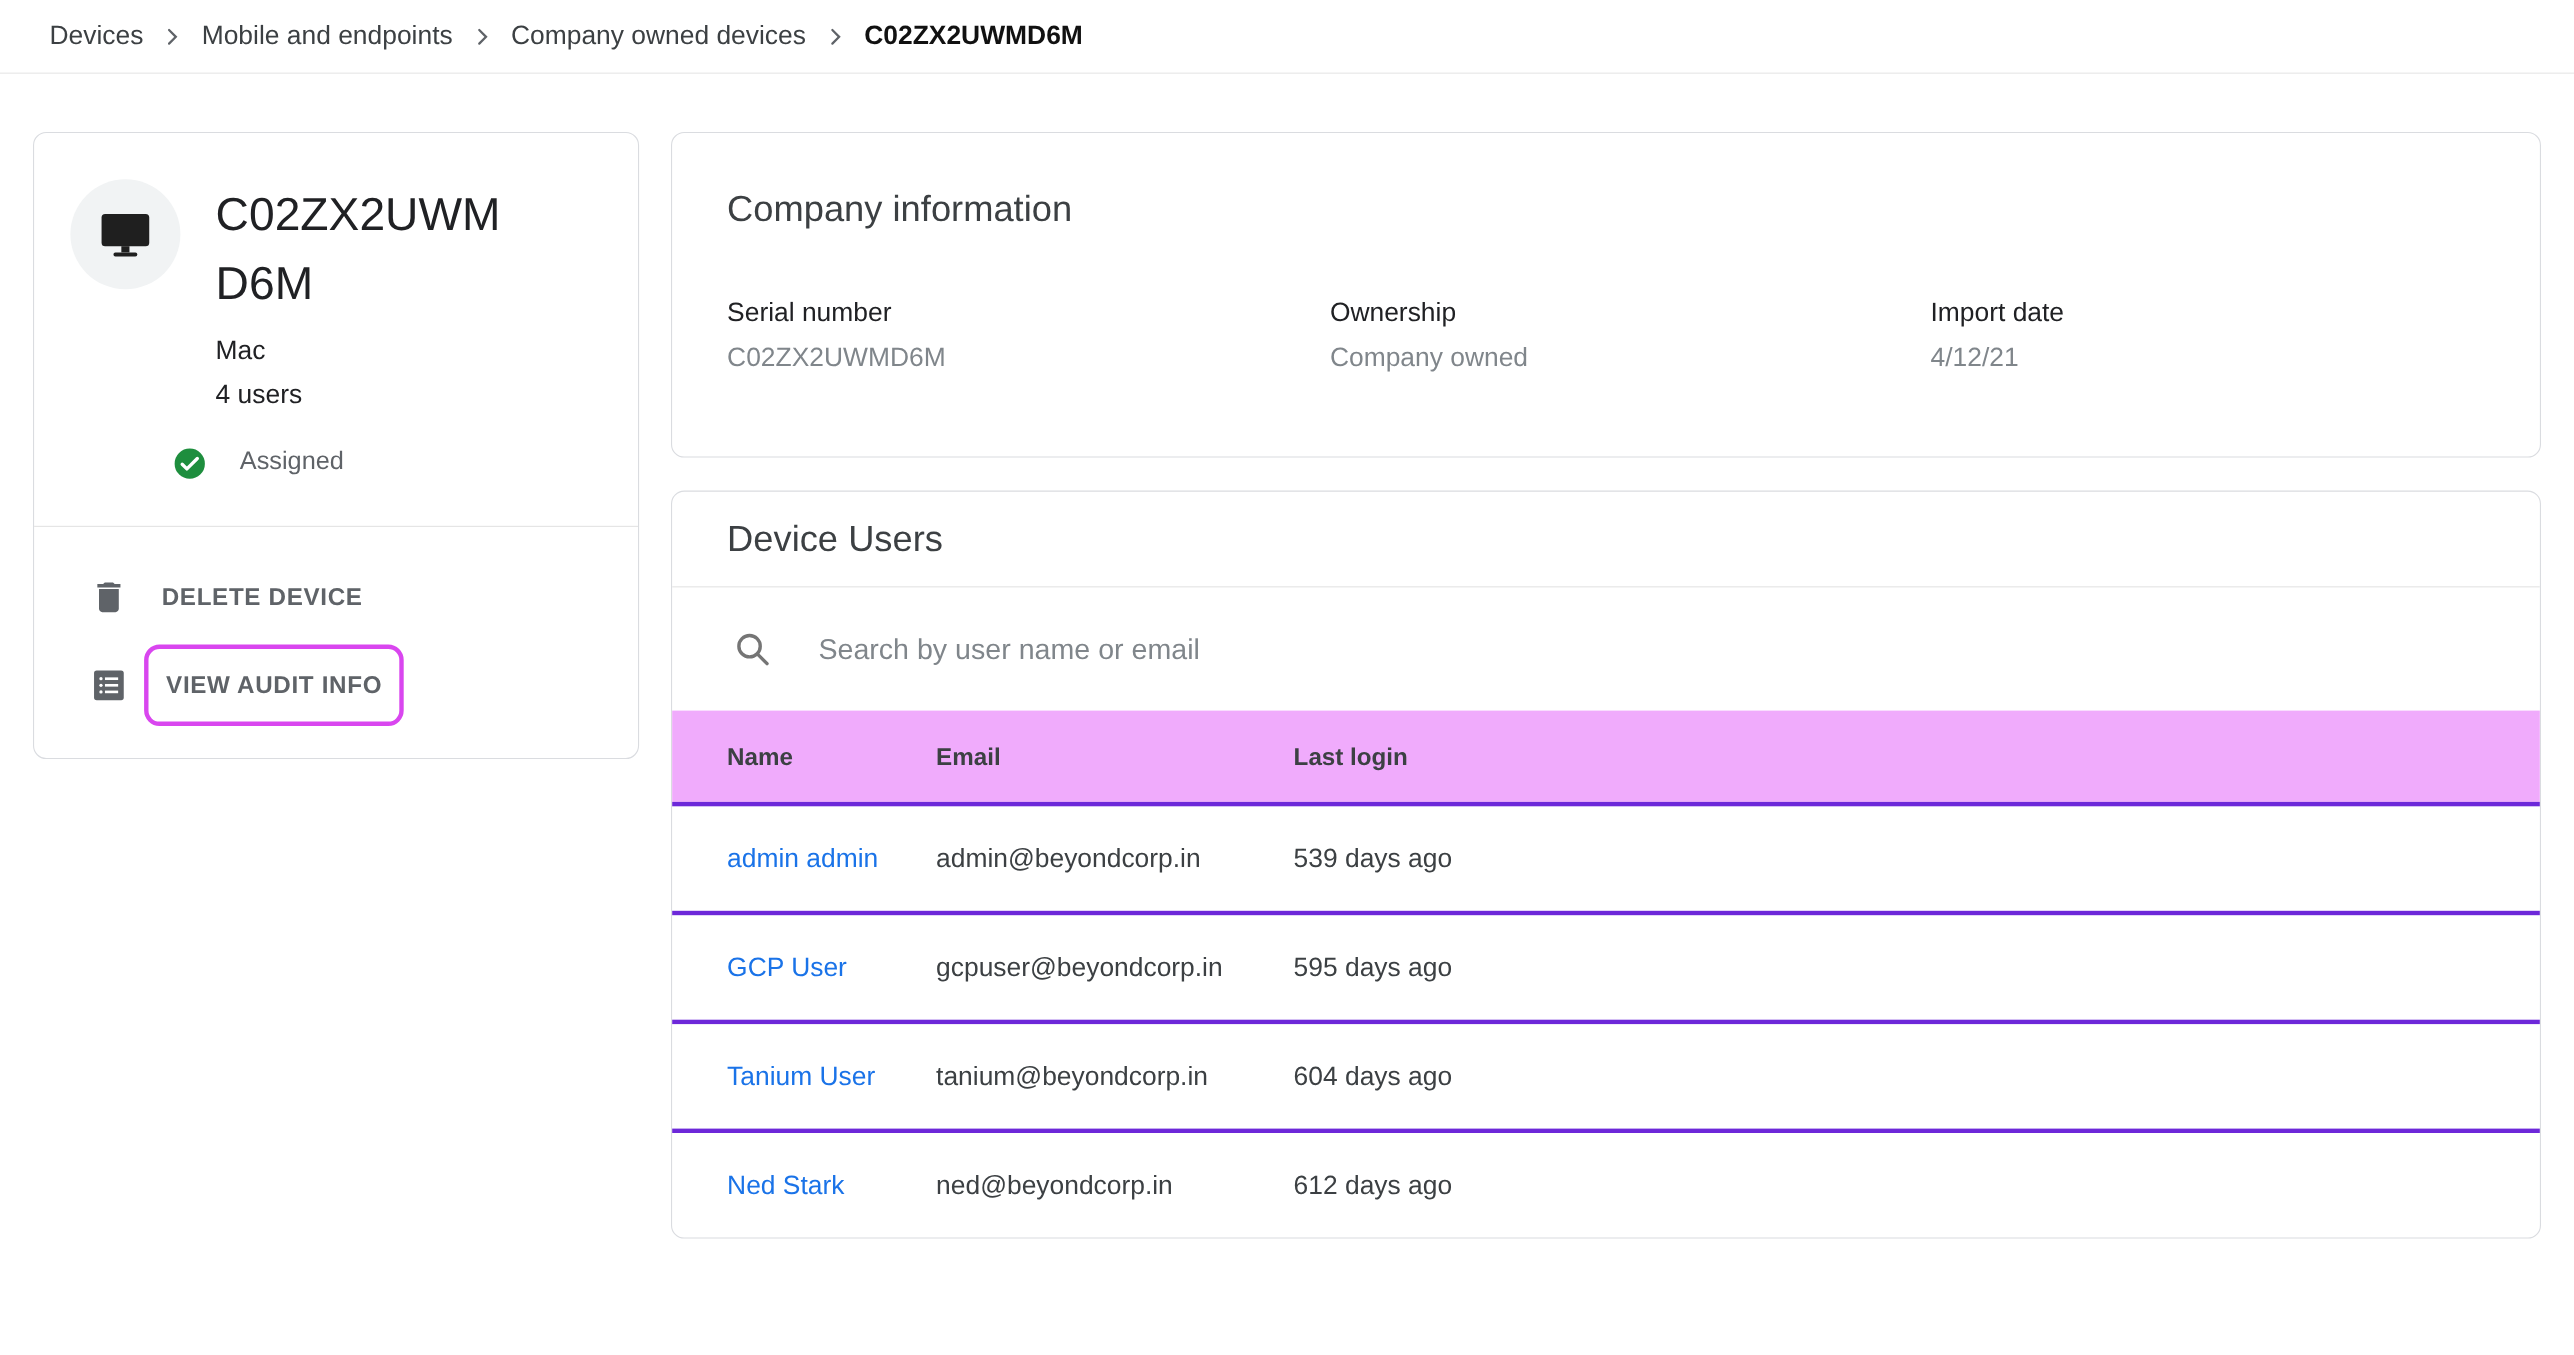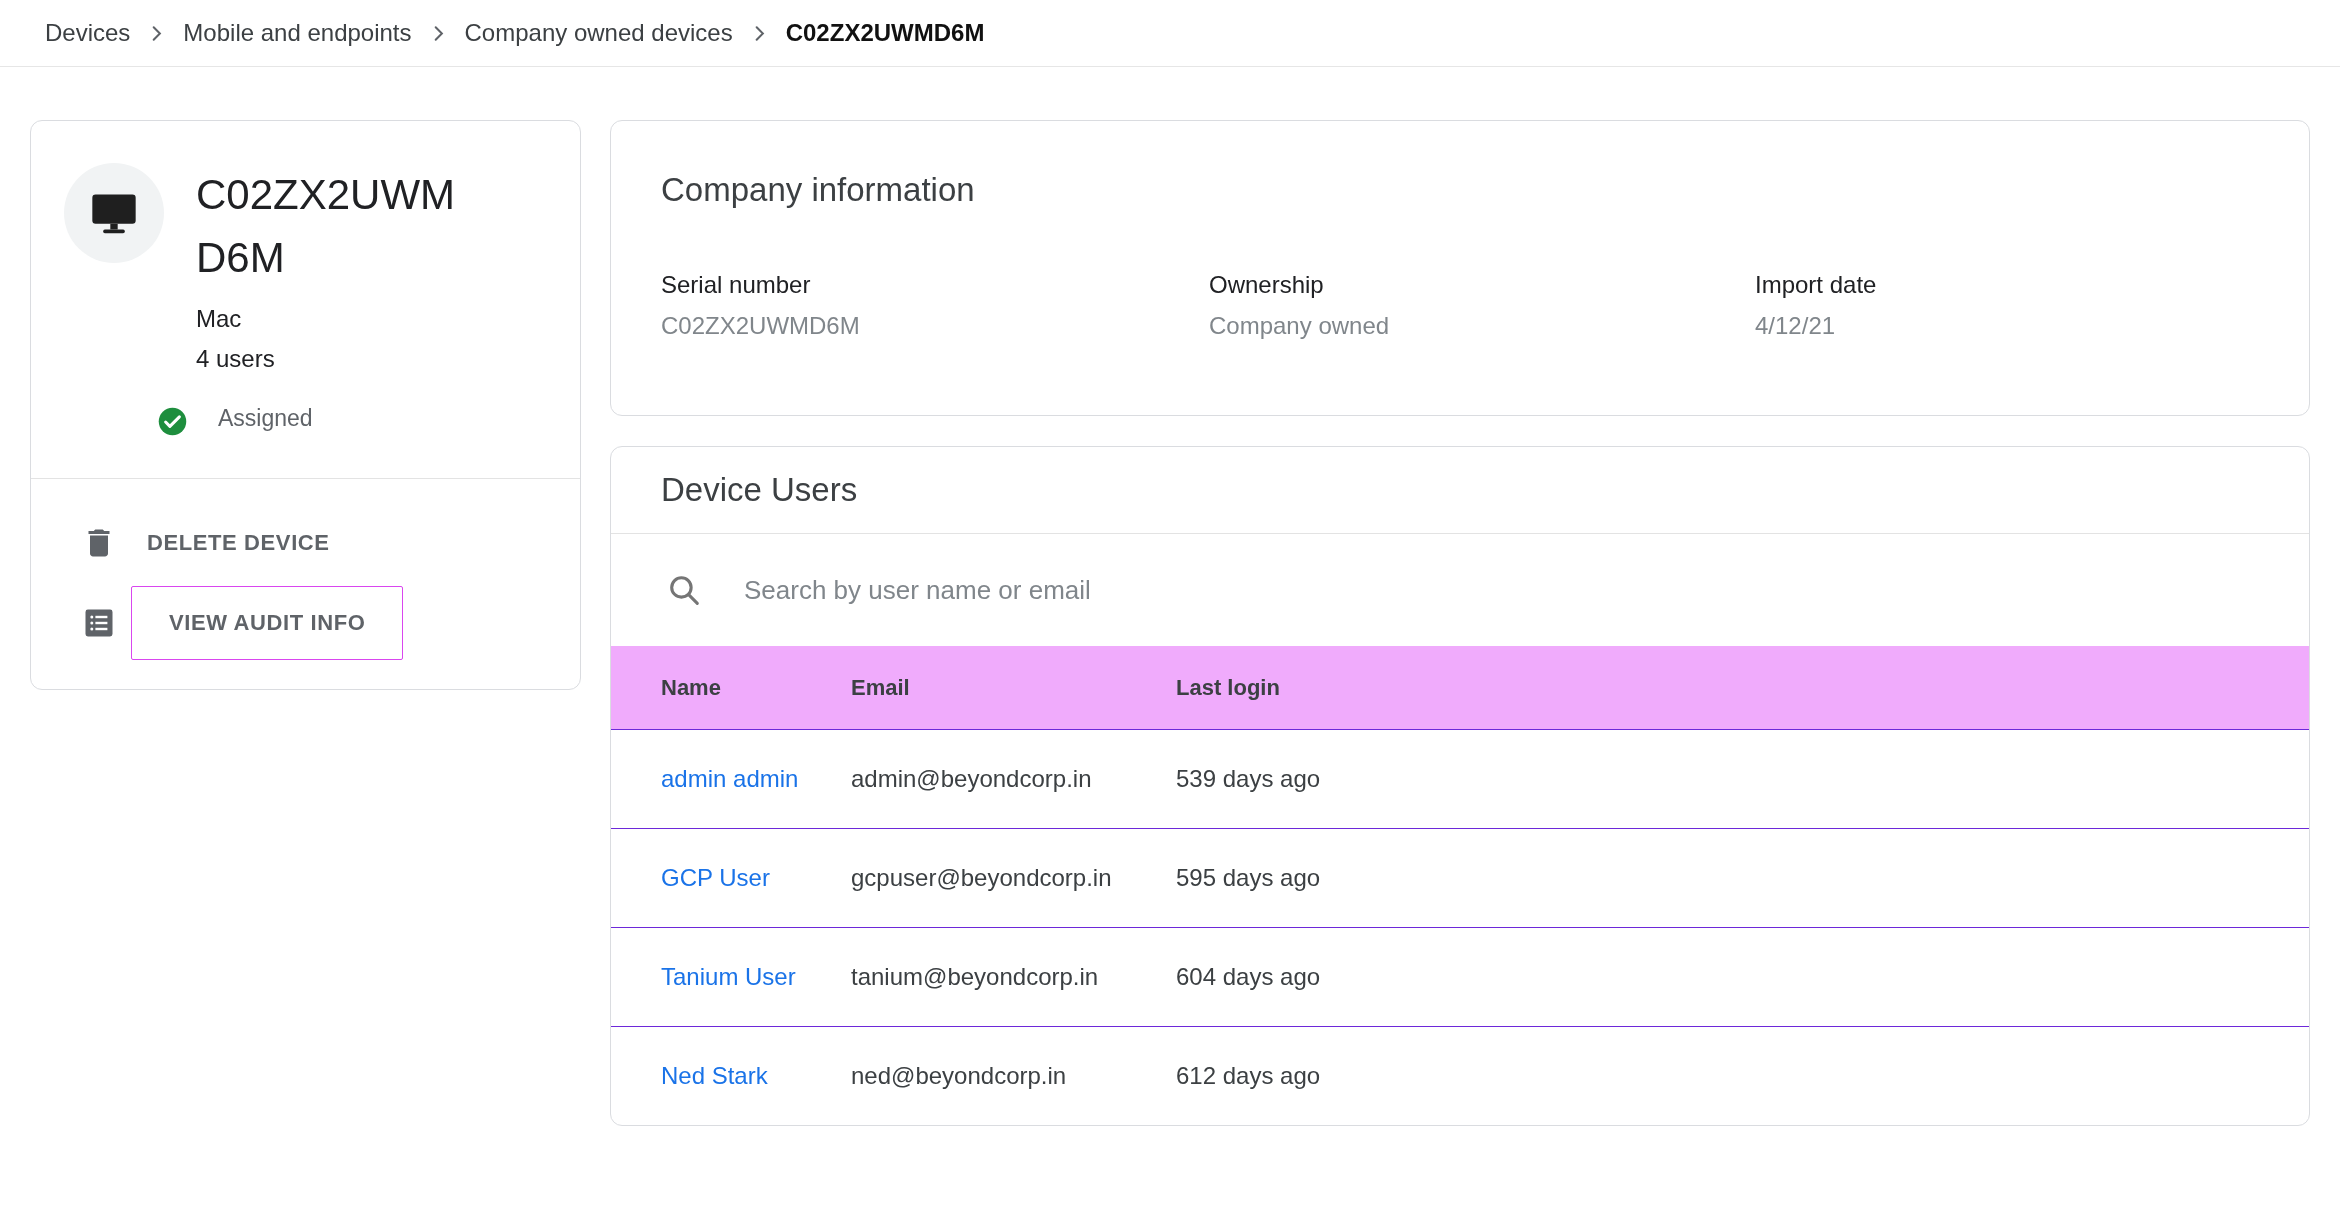--- a/index.html
+++ b/index.html
@@ -56,22 +56,22 @@
   .actions { padding: 24px 0 26px 0; }
   .action-row {
     height: 80px; display: flex; align-items: center;
     padding-left: 50px; cursor: pointer;
     color: #5f6368; font-size: 22px; font-weight: bold; letter-spacing: 0.6px;
   }
   .action-row .action-icon { flex: none; display: flex; }
   .action-label-plain { margin-left: 30px; }
   .annotation-box {
     margin-left: 14px;
-    border: 1px solid #d946ef; border-radius: 2px;
-    height: 74px; padding: 0 37px;
+    border: 4px solid #d946ef; border-radius: 14px;
+    height: 74px; padding: 0 16px;
     display: flex; align-items: center;
   }
 
   
   .right-col { flex: 1; min-width: 0; }
   .section-title { font-size: 33px; font-weight: 400; color: #3c4043; }
 
   .info-card { padding: 50px 50px 74px 50px; }
   .fields-grid {
     margin-top: 62px;
@@ -103,21 +103,21 @@
   .table-head {
     height: 83px; background: #f0abfc;
     display: grid; grid-template-columns: 190px 325px 1fr;
     align-items: center; padding: 0 50px;
     font-size: 22px; font-weight: bold; color: #3c4043;
   }
   .table-row {
     height: 99px;
     display: grid; grid-template-columns: 190px 325px 1fr;
     align-items: center; padding: 0 50px;
-    border-top: 1px solid #6d28d9;
+    border-top: 4px solid #6d28d9;
     font-size: 24px; color: #3c4043;
   }
   .table-row:first-of-type { border-top: none; }
   .cell-name { color: #1a73e8; cursor: pointer; }
 </style>
 </head>
 <body>
 
 <div>
 

